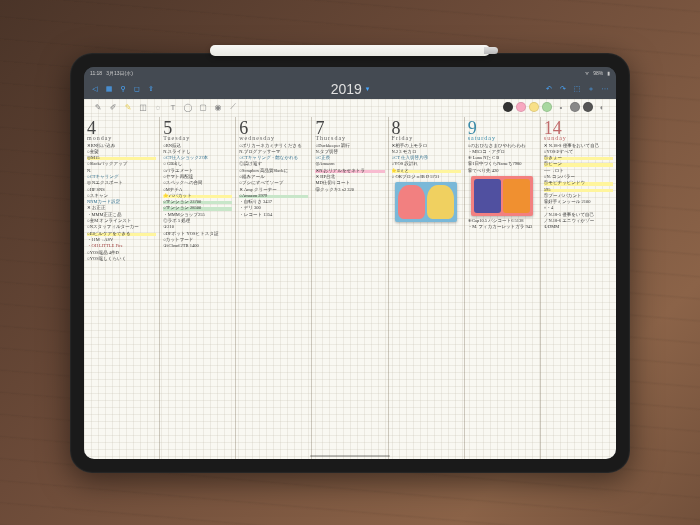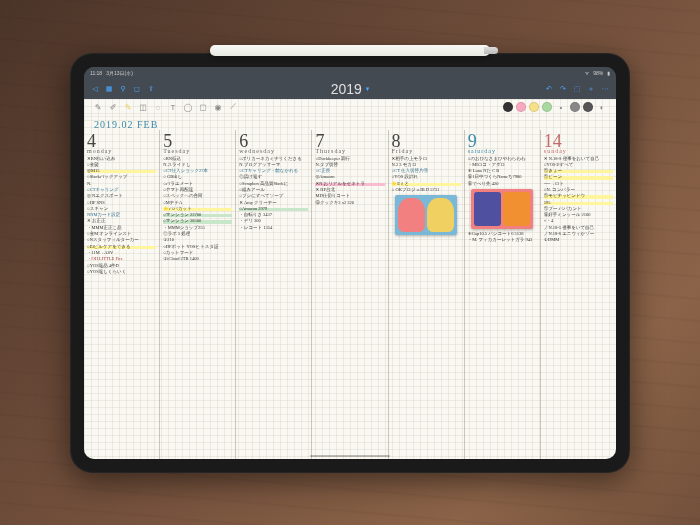--- a/index.html
+++ b/index.html
@@ -217,21 +217,20 @@
         <div class="color-dot" style="background:#333"></div>
         <div class="color-dot" style="background:#f8a8c0"></div>
         <div class="color-dot" style="background:#f8e088"></div>
         <div class="color-dot" style="background:#a8d8a0"></div>
         <span class="tool-icon">•</span>
         <div class="color-dot" style="background:#888"></div>
         <div class="color-dot" style="background:#555"></div>
         <span class="tool-icon">◐</span>
       </div>
 
-      <div class="header">2019.02 FEB</div>
 
       <div class="week">
           <div class="day ">
             <div class="day-num">4</div>
             <div class="day-name">monday</div>
             <div class="entries">
               <div class="entry ">✕RN払い込み</div>
               <div class="entry ">○金髪</div>
               <div class="entry hl-yellow">◎M15</div>
               <div class="entry ">○Slackバックアップ</div>

